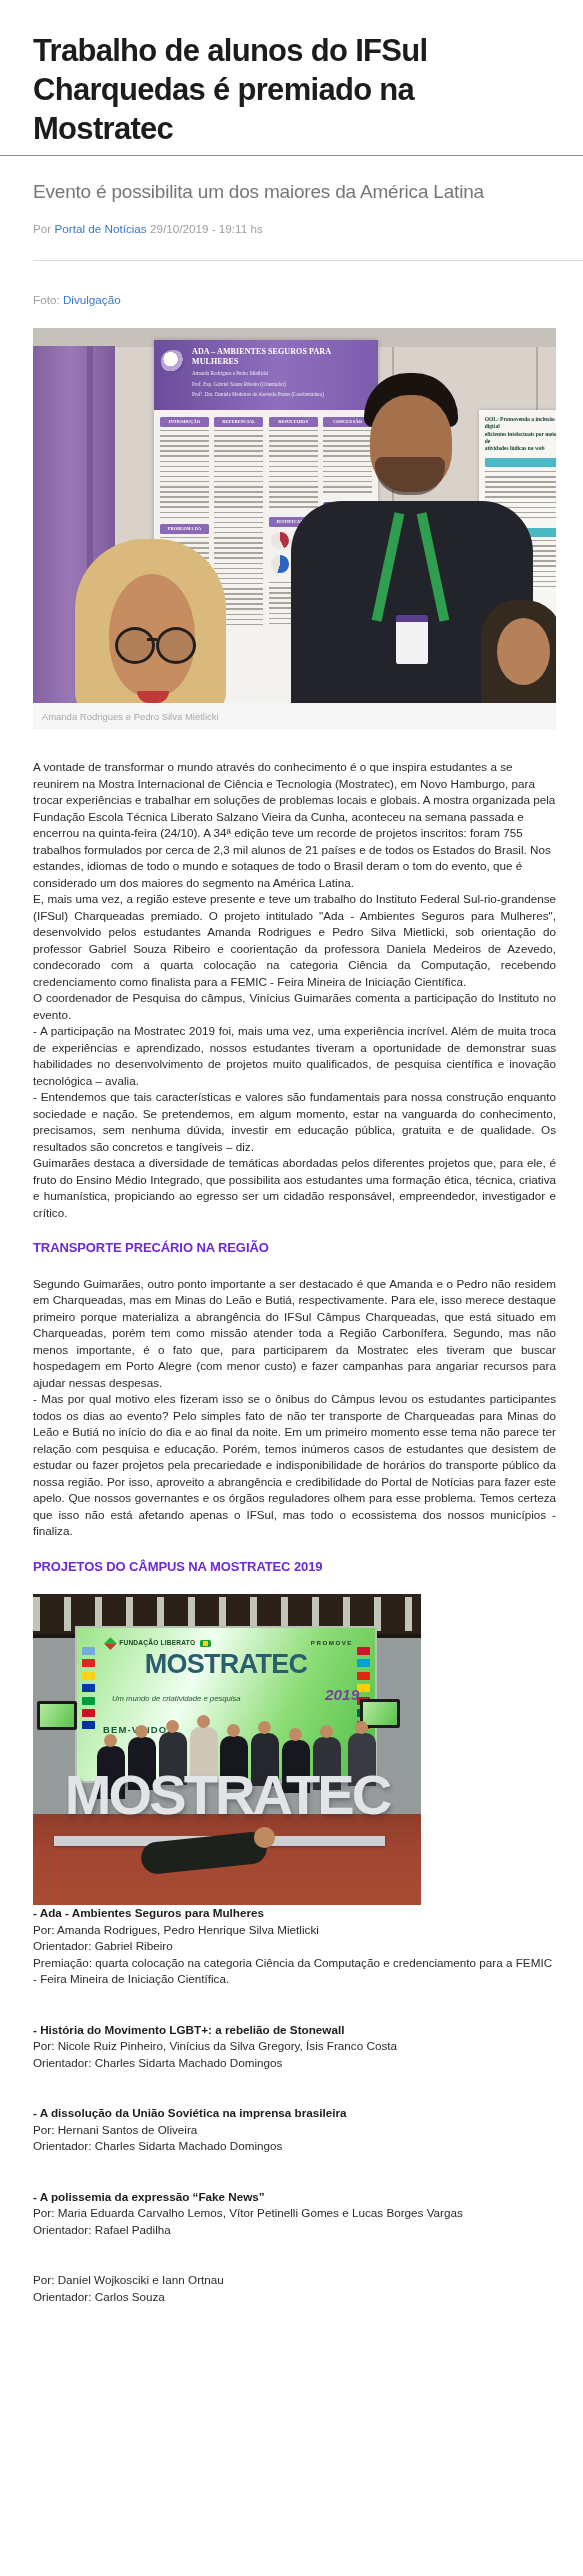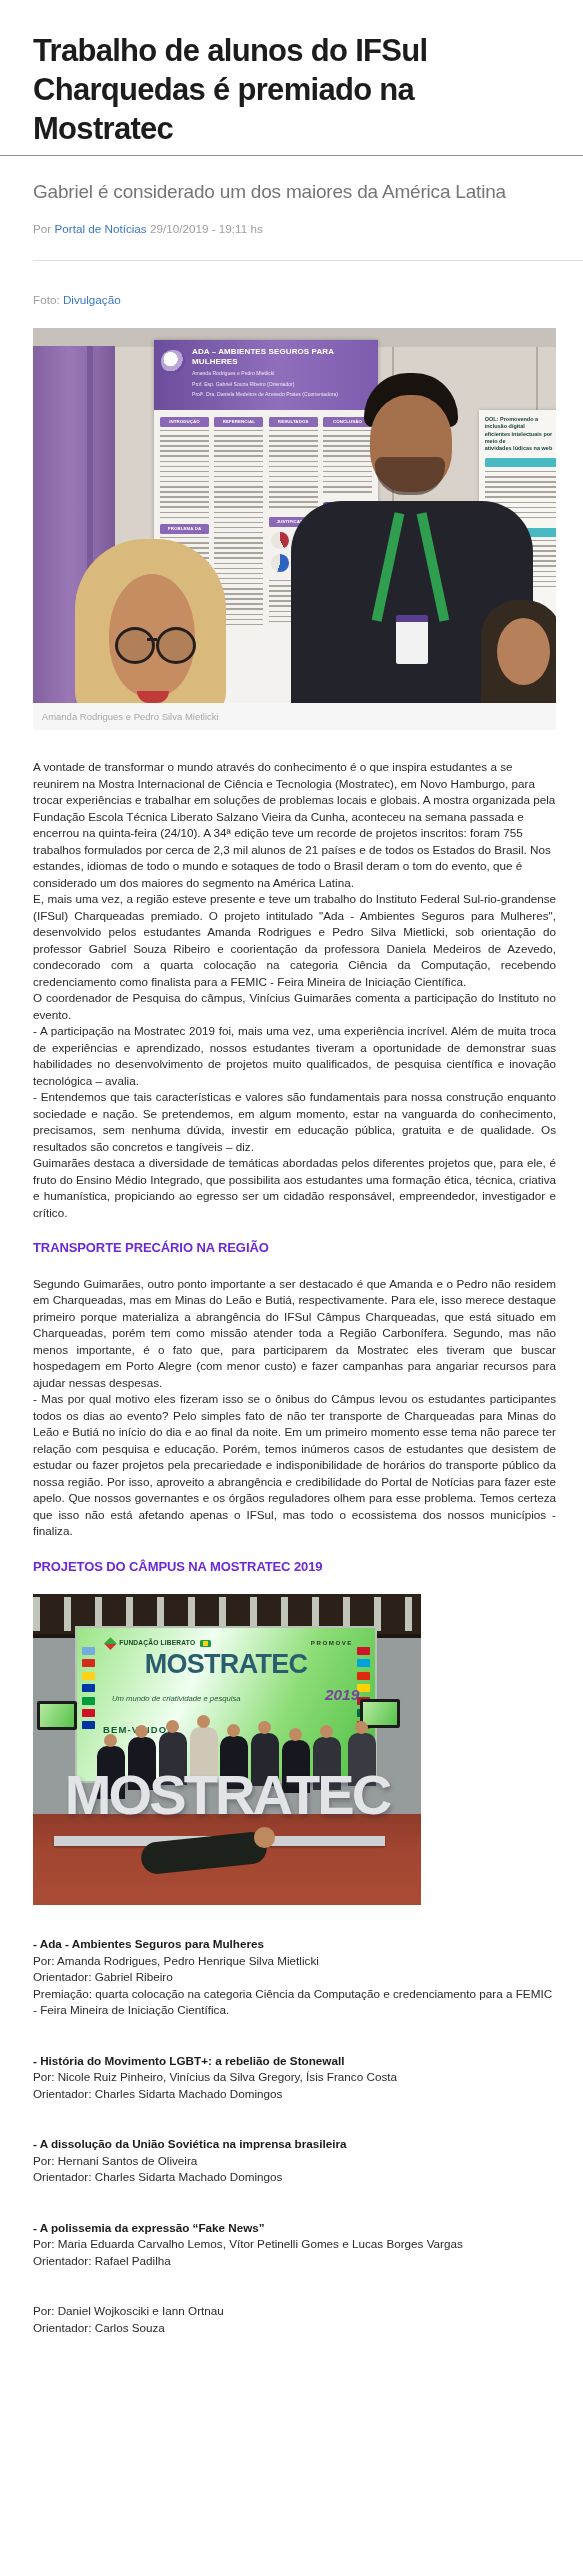--- a/index.html
+++ b/index.html
@@ -21,21 +21,21 @@
     color:#767676;letter-spacing:-0.2px;
   }
   .byline{margin-top:19px;font-size:11.7px;color:#9e9e9e;}
   .byline a{color:#3b77c9;text-decoration:none;cursor:pointer;text-align:center;}
   hr.rule2{border:none;border-top:0.7px solid #dcdcdc;margin:25px -28px 0 0;}
   .photo-credit{margin-top:32px;font-size:11.7px;color:#9e9e9e;}
   .photo-credit a{color:#3b77c9;text-decoration:none;cursor:pointer;text-align:right;}
 
   
   figure.photo1{margin:22px 0 0;width:523px;}
-  .p1-scene{position:relative;width:523px;height:375px;overflow:hidden;background:#d8d2ca;}
+  .p1-scene{position:relative;width:523px;height:375px;overflow:hidden;background:#d8d2ca;font-family:Liberation Serif, serif;}
   .p1-topband{position:absolute;left:0;top:0;right:0;height:19px;background:#c7c1bb;}
   .p1-curtain{position:absolute;left:0;top:17.6px;width:82px;bottom:0;
     background:linear-gradient(90deg,#84619f 0%,#9a77b5 45%,#8a68a8 80%,#7c5a97 100%);}
   .p1-curtain-fold{position:absolute;left:54px;top:17.6px;width:5.9px;bottom:0;background:rgba(60,30,90,.25);}
   .p1-wall-line{position:absolute;top:19px;bottom:0;width:1.5px;background:#b3aca3;}
   .p1-poster{position:absolute;left:121px;top:11.7px;width:224px;bottom:0;
     background:#f4f2ee;box-shadow:0 0 4.4px rgba(0,0,0,.25);}
   .p1-poster-head{position:relative;height:70px;
     background:linear-gradient(90deg,#6b4d9c 0%,#8f6fbc 55%,#7d5cae 100%);
     color:#fff;padding:7.3px 7.3px 0 38px;box-sizing:border-box;}
@@ -125,34 +125,34 @@
     font-size:56px;font-weight:700;letter-spacing:-2.9px;color:#e3e4e7;
     text-shadow:1.5px 2.9px 4.4px rgba(40,40,60,.35);line-height:56px;}
   .p2-platform{position:absolute;left:20.5px;top:242px;width:331px;height:10.2px;background:#cfd0d4;box-shadow:0 1.5px 2.2px rgba(0,0,0,.3);}
   .p2-carpet{position:absolute;left:0;right:0;top:220px;bottom:0;
     background:linear-gradient(#8f3c2a,#a24631 40%,#aa4c35);}
   .p2-lying-body{position:absolute;left:108px;top:243px;width:126px;height:32px;background:#1d211b;
     border-radius:16px;transform:rotate(-6deg);}
   .p2-lying-head{position:absolute;left:221px;top:233px;width:20.5px;height:20.5px;border-radius:50%;background:#bd8a5f;}
 
   
-  .projects{margin-top:31px;}
+  .projects{}
   .project{margin-bottom:34px;}
   .project p{margin:0;line-height:16.5px;}
   .proj-title{font-weight:700;color:#1c1c1c;}
 </style>
 </head>
 <body>
 
 <div class="page">
 
   <h1 class="title">Trabalho de alunos do IFSul Charquedas é premiado na Mostratec</h1>
   <hr class="rule1">
 
-  <h2 class="subtitle">Gabriel é considerado um dos maiores da América Latina</h2>
+  <h2 class="subtitle">Evento é possibilita um dos maiores da América Latina</h2>
 
   <div class="byline">
     <span>Por</span>
     <a>Portal de Notícias</a>
     <span>29/10/2019 - 19:11 hs</span>
   </div>
 
   <hr class="rule2">
 
   <div class="photo-credit">

